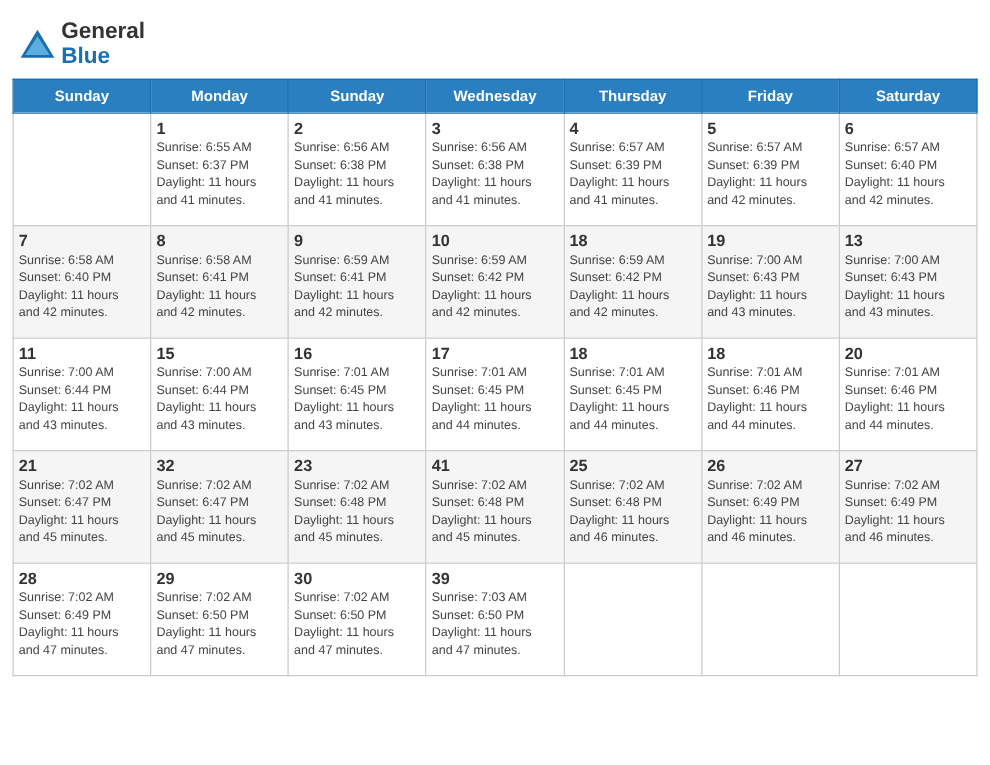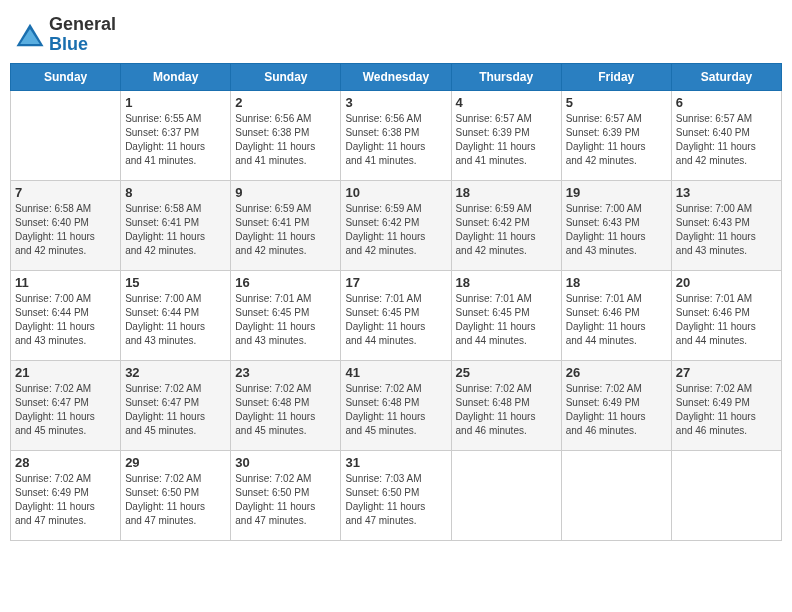--- a/index.html
+++ b/index.html
@@ -250,21 +250,21 @@
         </td>
         <td>
           <span class="day-number">29</span>
           <span class="day-info">Sunrise: 7:02 AM<br>Sunset: 6:50 PM<br>Daylight: 11 hours<br>and 47 minutes.</span>
         </td>
         <td>
           <span class="day-number">30</span>
           <span class="day-info">Sunrise: 7:02 AM<br>Sunset: 6:50 PM<br>Daylight: 11 hours<br>and 47 minutes.</span>
         </td>
         <td>
-          <span class="day-number">31</span>
+          <span class="day-number">39</span>
           <span class="day-info">Sunrise: 7:03 AM<br>Sunset: 6:50 PM<br>Daylight: 11 hours<br>and 47 minutes.</span>
         </td>
         <td class="empty-cell"></td>
         <td class="empty-cell"></td>
         <td class="empty-cell"></td>
       </tr>
     </tbody>
 </table>
 
 </body></html>

